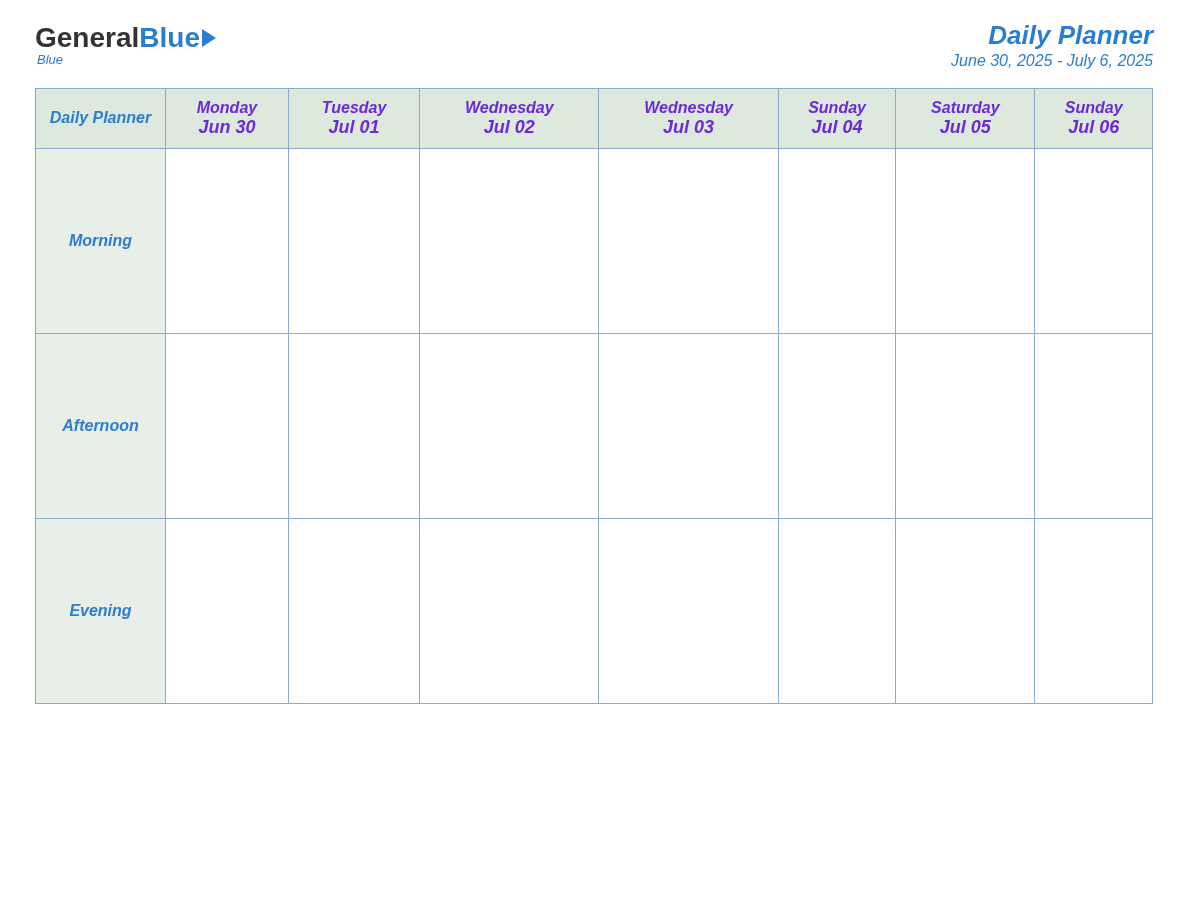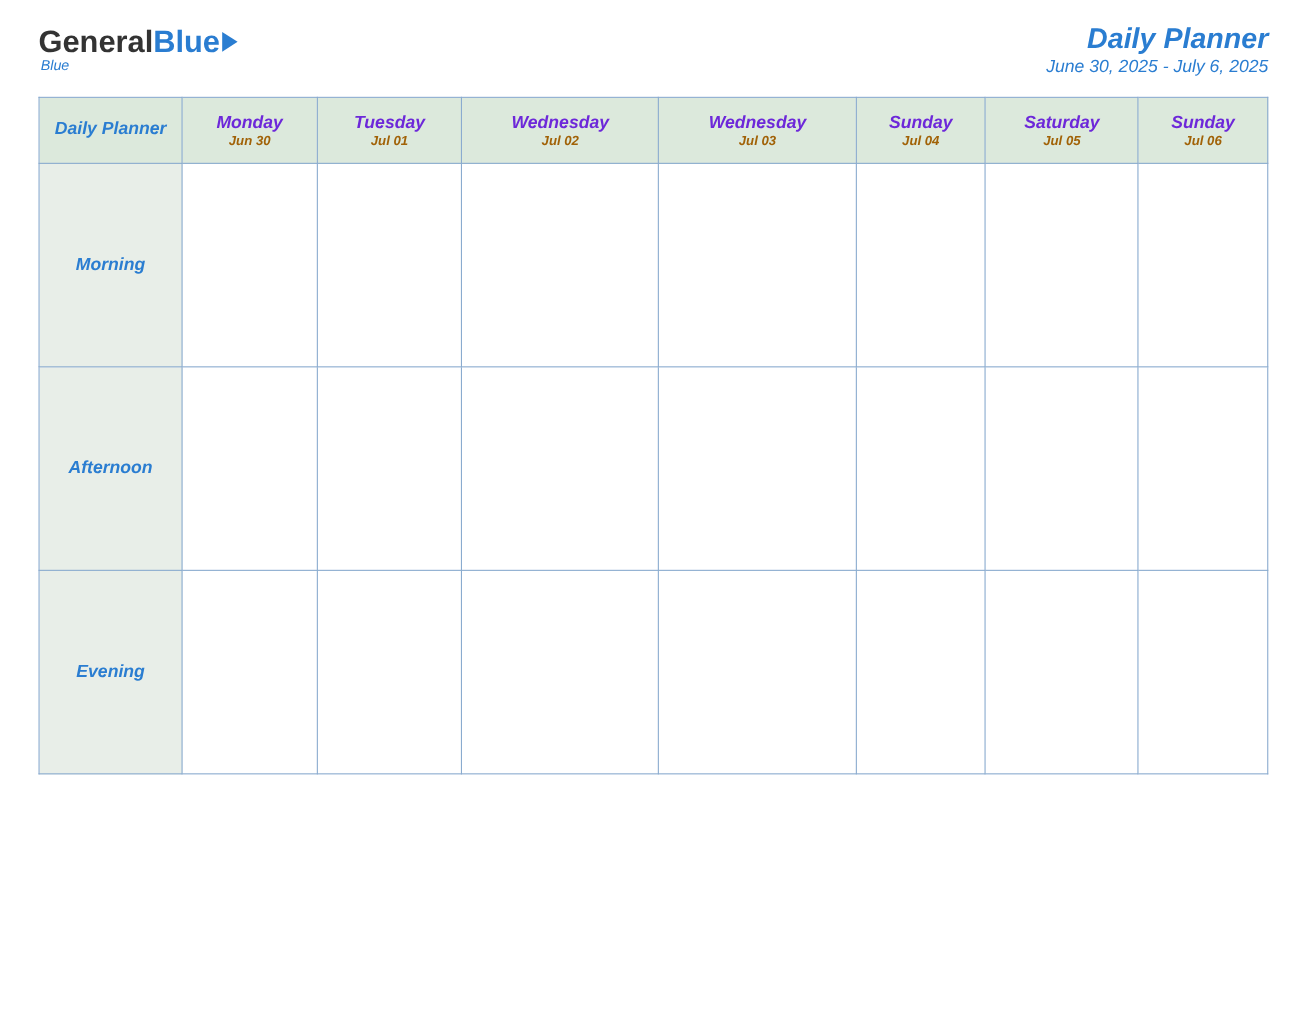--- a/index.html
+++ b/index.html
@@ -131,22 +131,22 @@
     .header-day-name {
       font-style: italic;
       font-weight: bold;
       color: #6d28d9;
       font-size: 16px;
       display: block;
     }
 
     .header-day-date {
       font-style: italic;
-      color: #a16207;
-      font-size: 12px;
+      color: #6d28d9;
+      font-size: 18px;
       display: block;
     }
 
     .time-label-cell {
       background-color: #e8eee8;
       font-style: italic;
       font-weight: bold;
       color: #2a7dd1;
       font-size: 16px;
       height: 185px;

